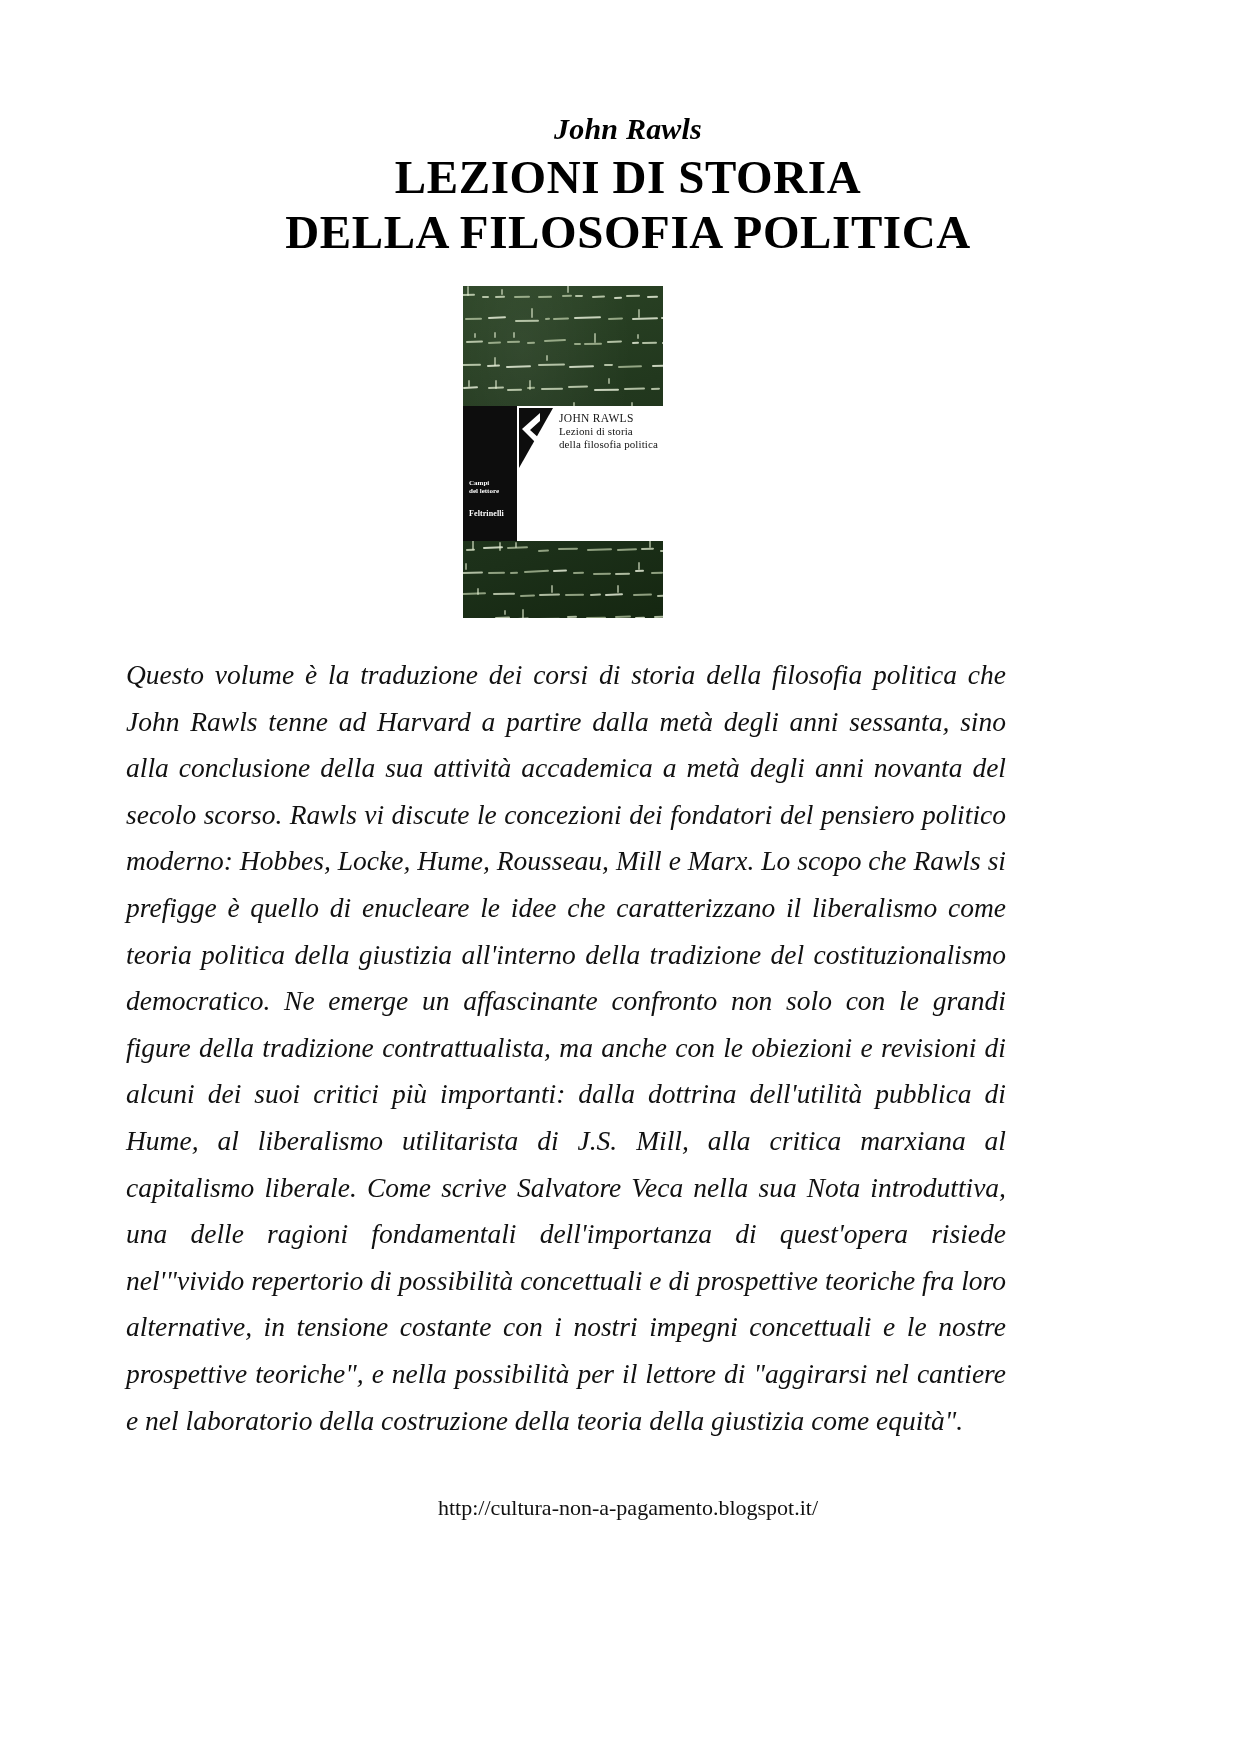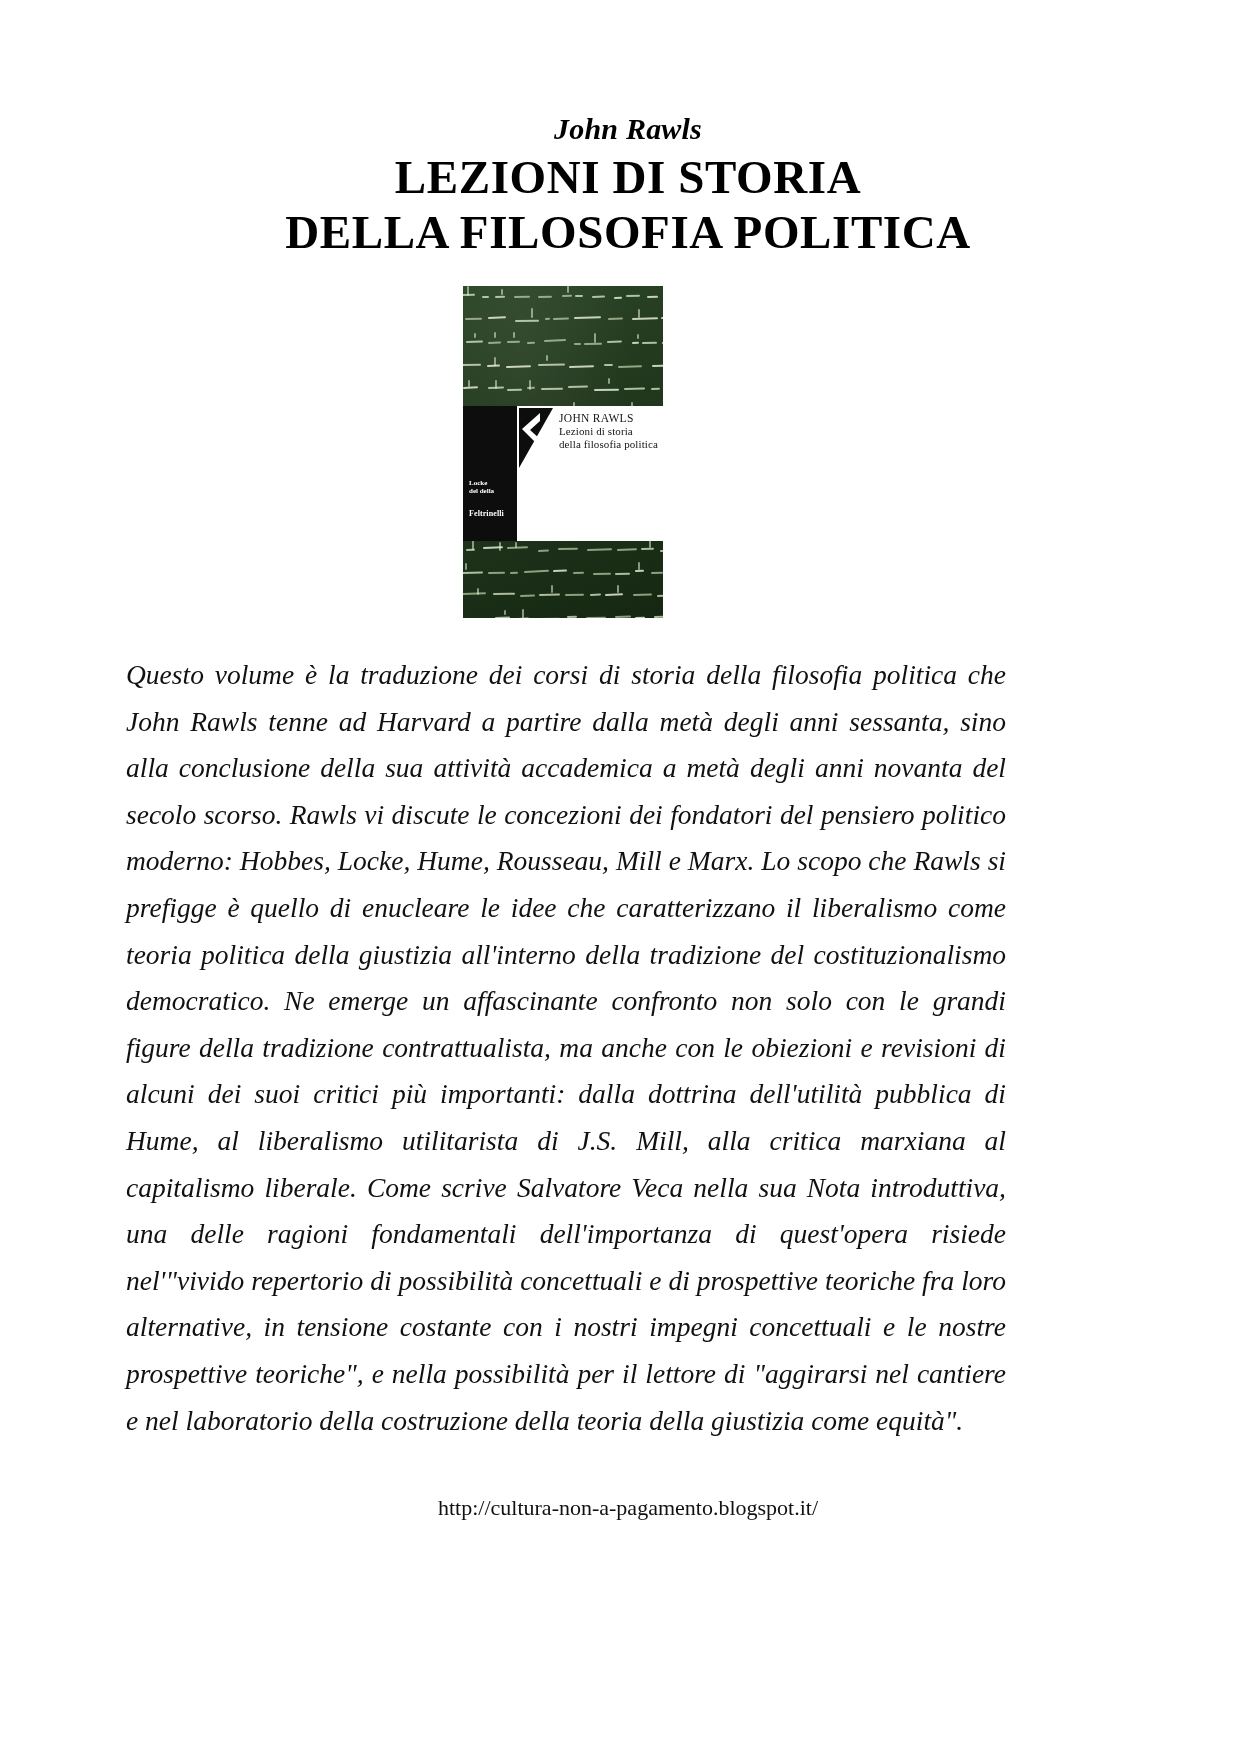--- a/index.html
+++ b/index.html
@@ -380,22 +380,22 @@
           <div class="hand-line s2" style="left: 75.453px; top: 332.174px; width: 22.3363px; transform: rotate(-0.78286deg);"></div>
           <div class="hand-line" style="left: 104.021px; top: 330.218px; width: 9.71104px; transform: rotate(-1.26311deg);"></div>
           <div class="hand-line s2" style="left: 122.731px; top: 331.267px; width: 20.2672px; transform: rotate(-0.885883deg);"></div>
           <div class="hand-line s2" style="left: 152.281px; top: 330.183px; width: 15.867px; transform: rotate(-1.4848deg);"></div>
           <div class="hand-line s3" style="left: 172.428px; top: 330.587px; width: 10.4462px; transform: rotate(-2.05306deg);"></div>
           <div class="hand-line" style="left: 191.044px; top: 330.466px; width: 22.1935px; transform: rotate(-1.47154deg);"></div>
         </div>
 
       <div class="cover-band">
         <div class="band-text band-campi">
-          <div>Locke</div>
-          <div>del della</div>
+          <div>Campi</div>
+          <div>del lettore</div>
         </div>
         <div class="band-text band-publisher">Feltrinelli</div>
       </div>
 
       <div class="cover-label">
         <svg class="label-arrow" width="34" height="62" viewBox="0 0 34 62">
           <polygon points="0,0 34,0 0,60" fill="#0d0d0d"></polygon>
           <polygon points="21,5 21,13 11,22 21,31 21,39 3,21" fill="#ffffff"></polygon>
         </svg>
         <div class="label-text">

